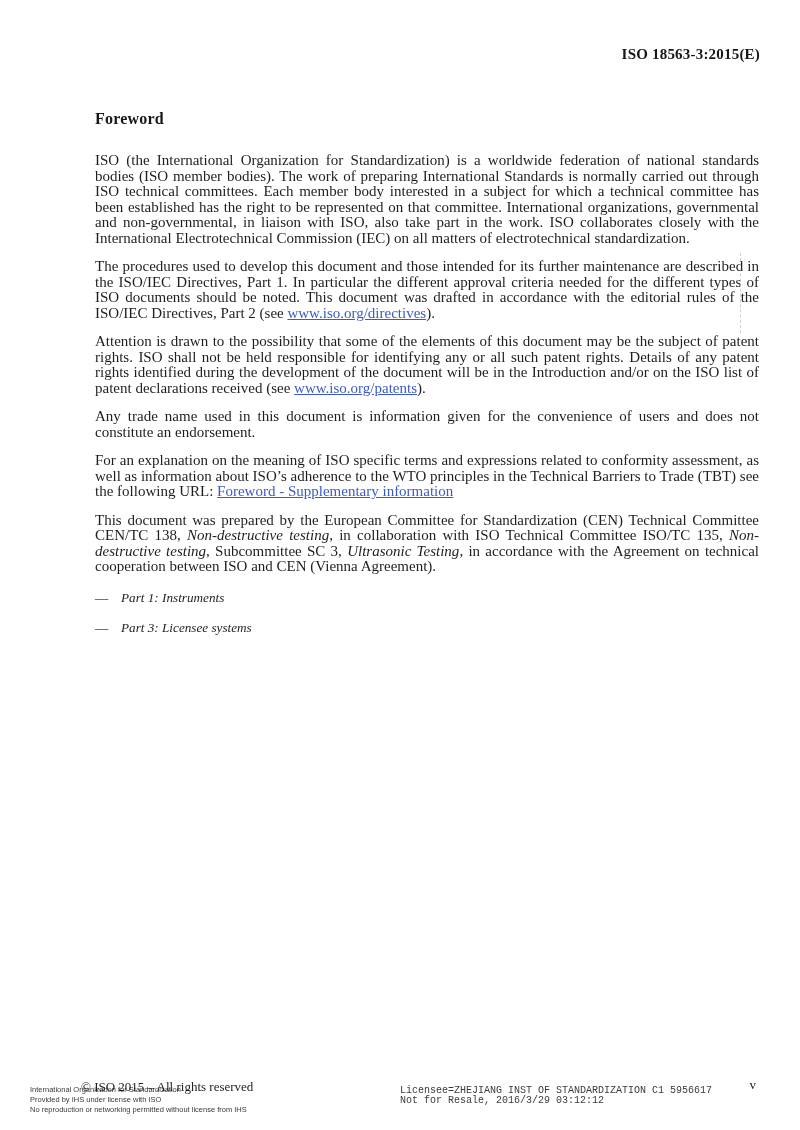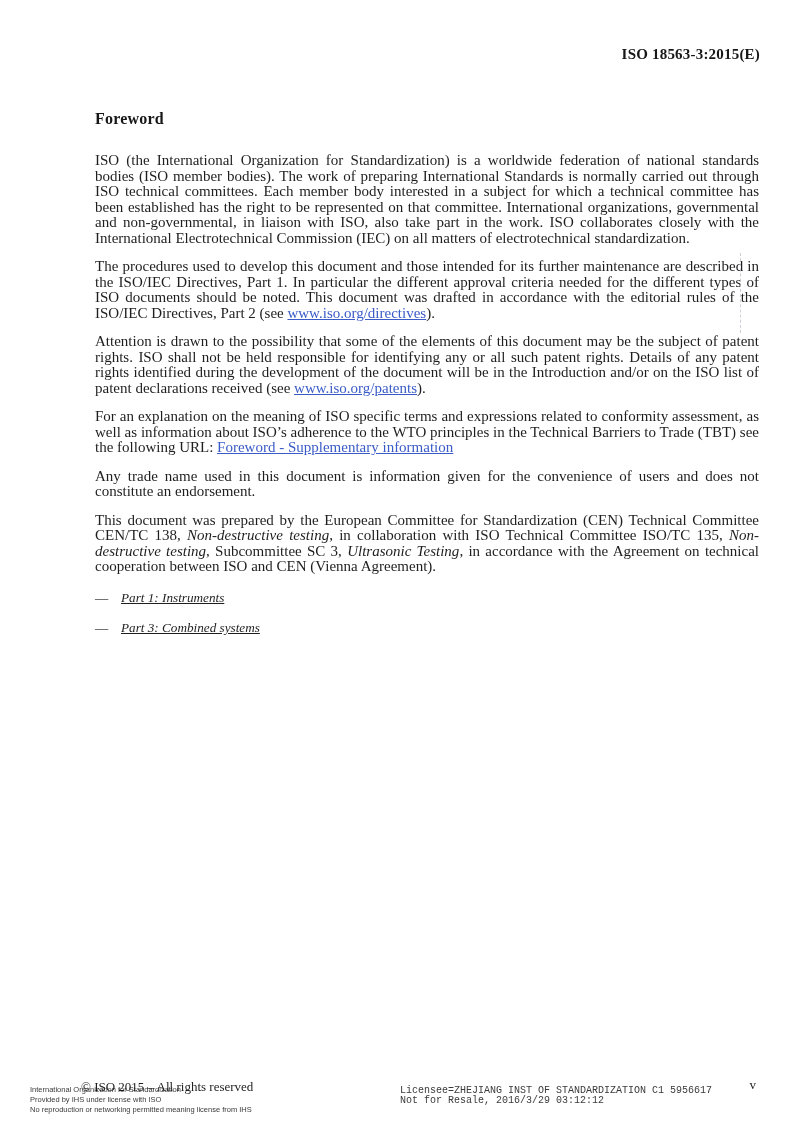--- a/index.html
+++ b/index.html
@@ -51,21 +51,21 @@
     display: flex;
     margin-top: 15px;
     font-size: 13.2px;
     line-height: 15.5px;
   }
   .list-item .dash {
     width: 26px;
     flex: 0 0 26px;
     font-style: normal;
   }
-  .list-item .li-text { font-style: italic; text-decoration: underline; }
+  .list-item .li-text { font-style: italic; }
   .scan-artifact {
     position: absolute;
     left: 740px;
     top: 253px;
     height: 80px;
     width: 0;
     border-left: 1px dashed #bcbcc8;
     opacity: 0.7;
   }
   .footer-ihs {
@@ -112,43 +112,43 @@
 
   <div class="doc-ref">ISO 18563-3:2015(E)</div>
 
   <div class="content">
     <h1 class="title">Foreword</h1>
 
     <div id="paragraphs">
         <p class="body-para"><span>ISO (the International Organization for Standardization) is a worldwide federation of national standards bodies (ISO member bodies). The work of preparing International Standards is normally carried out through ISO technical committees. Each member body interested in a subject for which a technical committee has been established has the right to be represented on that committee. International organizations, governmental and non-governmental, in liaison with ISO, also take part in the work. ISO collaborates closely with the International Electrotechnical Commission (IEC) on all matters of electrotechnical standardization.</span></p>
         <p class="body-para"><span>The procedures used to develop this document and those intended for its further maintenance are described in the ISO/IEC Directives, Part 1. In particular the different approval criteria needed for the different types of ISO documents should be noted. This document was drafted in accordance with the editorial rules of the ISO/IEC Directives, Part 2 (see </span><a href="#" class="doc-link">www.iso.org/directives</a><span>).</span></p>
         <p class="body-para"><span>Attention is drawn to the possibility that some of the elements of this document may be the subject of patent rights. ISO shall not be held responsible for identifying any or all such patent rights. Details of any patent rights identified during the development of the document will be in the Introduction and/or on the ISO list of patent declarations received (see </span><a href="#" class="doc-link">www.iso.org/patents</a><span>).</span></p>
+        <p class="body-para"><span>Any trade name used in this document is information given for the convenience of users and does not constitute an endorsement.</span></p>
         <p class="body-para"><span>For an explanation on the meaning of ISO specific terms and expressions related to conformity assessment, as well as information about ISO’s adherence to the WTO principles in the Technical Barriers to Trade (TBT) see the following URL: </span><a href="#" class="doc-link">Foreword - Supplementary information</a></p>
-        <p class="body-para"><span>Any trade name used in this document is information given for the convenience of users and does not constitute an endorsement.</span></p>
         <p class="body-para"><span>This document was prepared by the European Committee for Standardization (CEN) Technical Committee CEN/TC 138, </span><em>Non-destructive testing</em><span>, in collaboration with ISO Technical Committee ISO/TC 135, </span><em>Non-destructive testing</em><span>, Subcommittee SC 3, </span><em>Ultrasonic Testing</em><span>, in accordance with the Agreement on technical cooperation between ISO and CEN (Vienna Agreement).</span></p>
       </div>
 
     <div class="parts-list">
       <div class="list-item">
         <span class="dash">—</span>
         <span class="li-text">Part 1: Instruments</span>
       </div>
       <div class="list-item">
         <span class="dash">—</span>
-        <span class="li-text">Part 3: Combined systems</span>
+        <span class="li-text">Part 3: Licensee systems</span>
       </div>
     </div>
   </div>
 
   <div class="scan-artifact"></div>
 
   <div class="footer-ihs">
     <div>International Organization for Standardization</div>
     <div>Provided by IHS under license with ISO</div>
-    <div>No reproduction or networking permitted meaning license from IHS</div>
+    <div>No reproduction or networking permitted without license from IHS</div>
   </div>
 
   <div class="footer-copyright">© ISO 2015 – All rights reserved</div>
 
   <div class="footer-license">
     <div>Licensee=ZHEJIANG INST OF STANDARDIZATION C1 5956617</div>
     <div>Not for Resale, 2016/3/29 03:12:12</div>
   </div>
 
   <div class="footer-pagenum">v</div>

